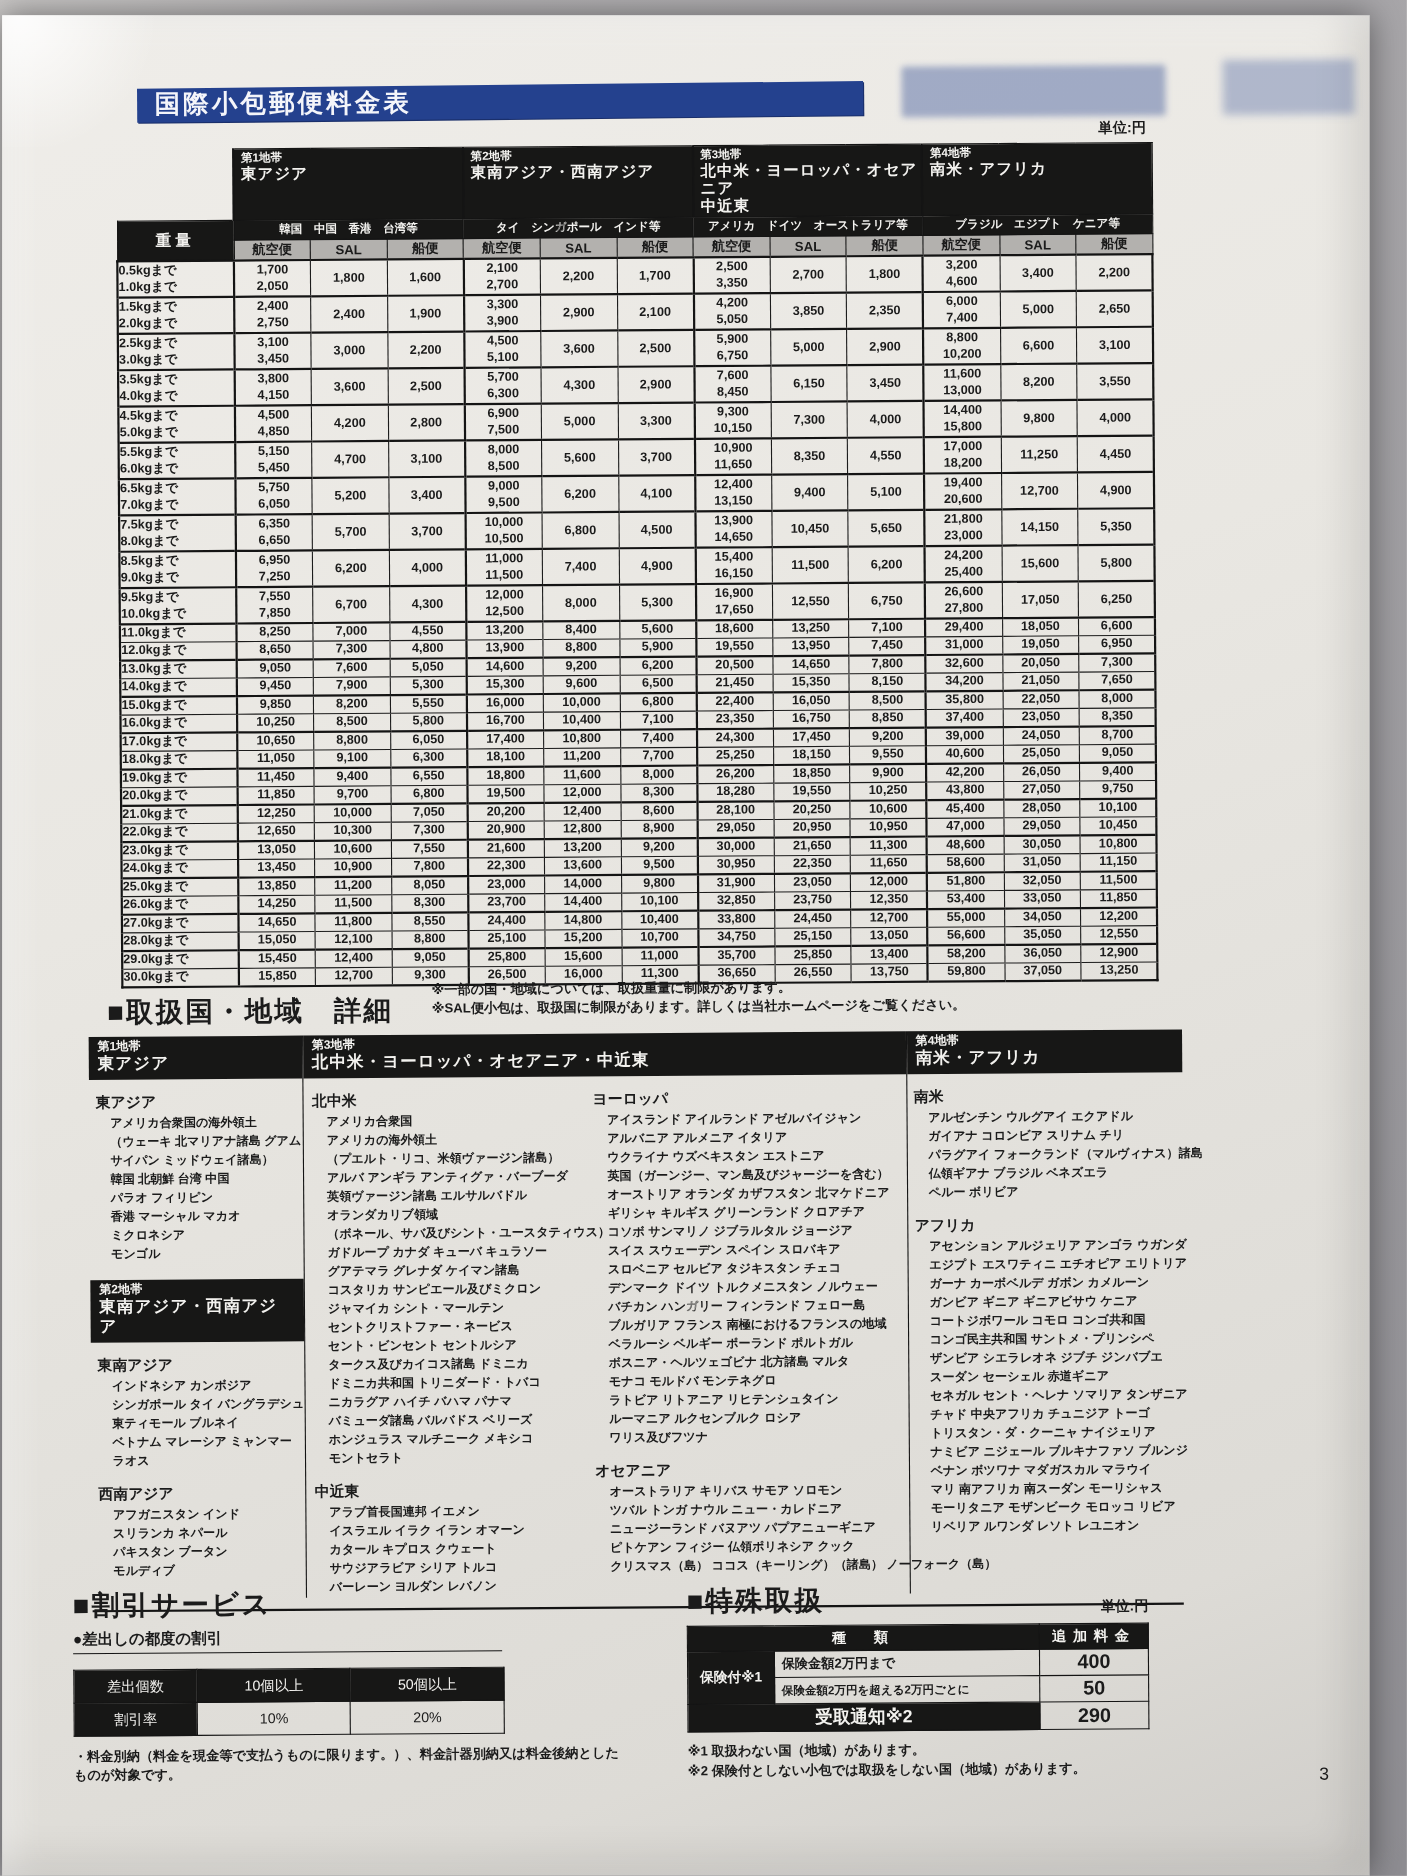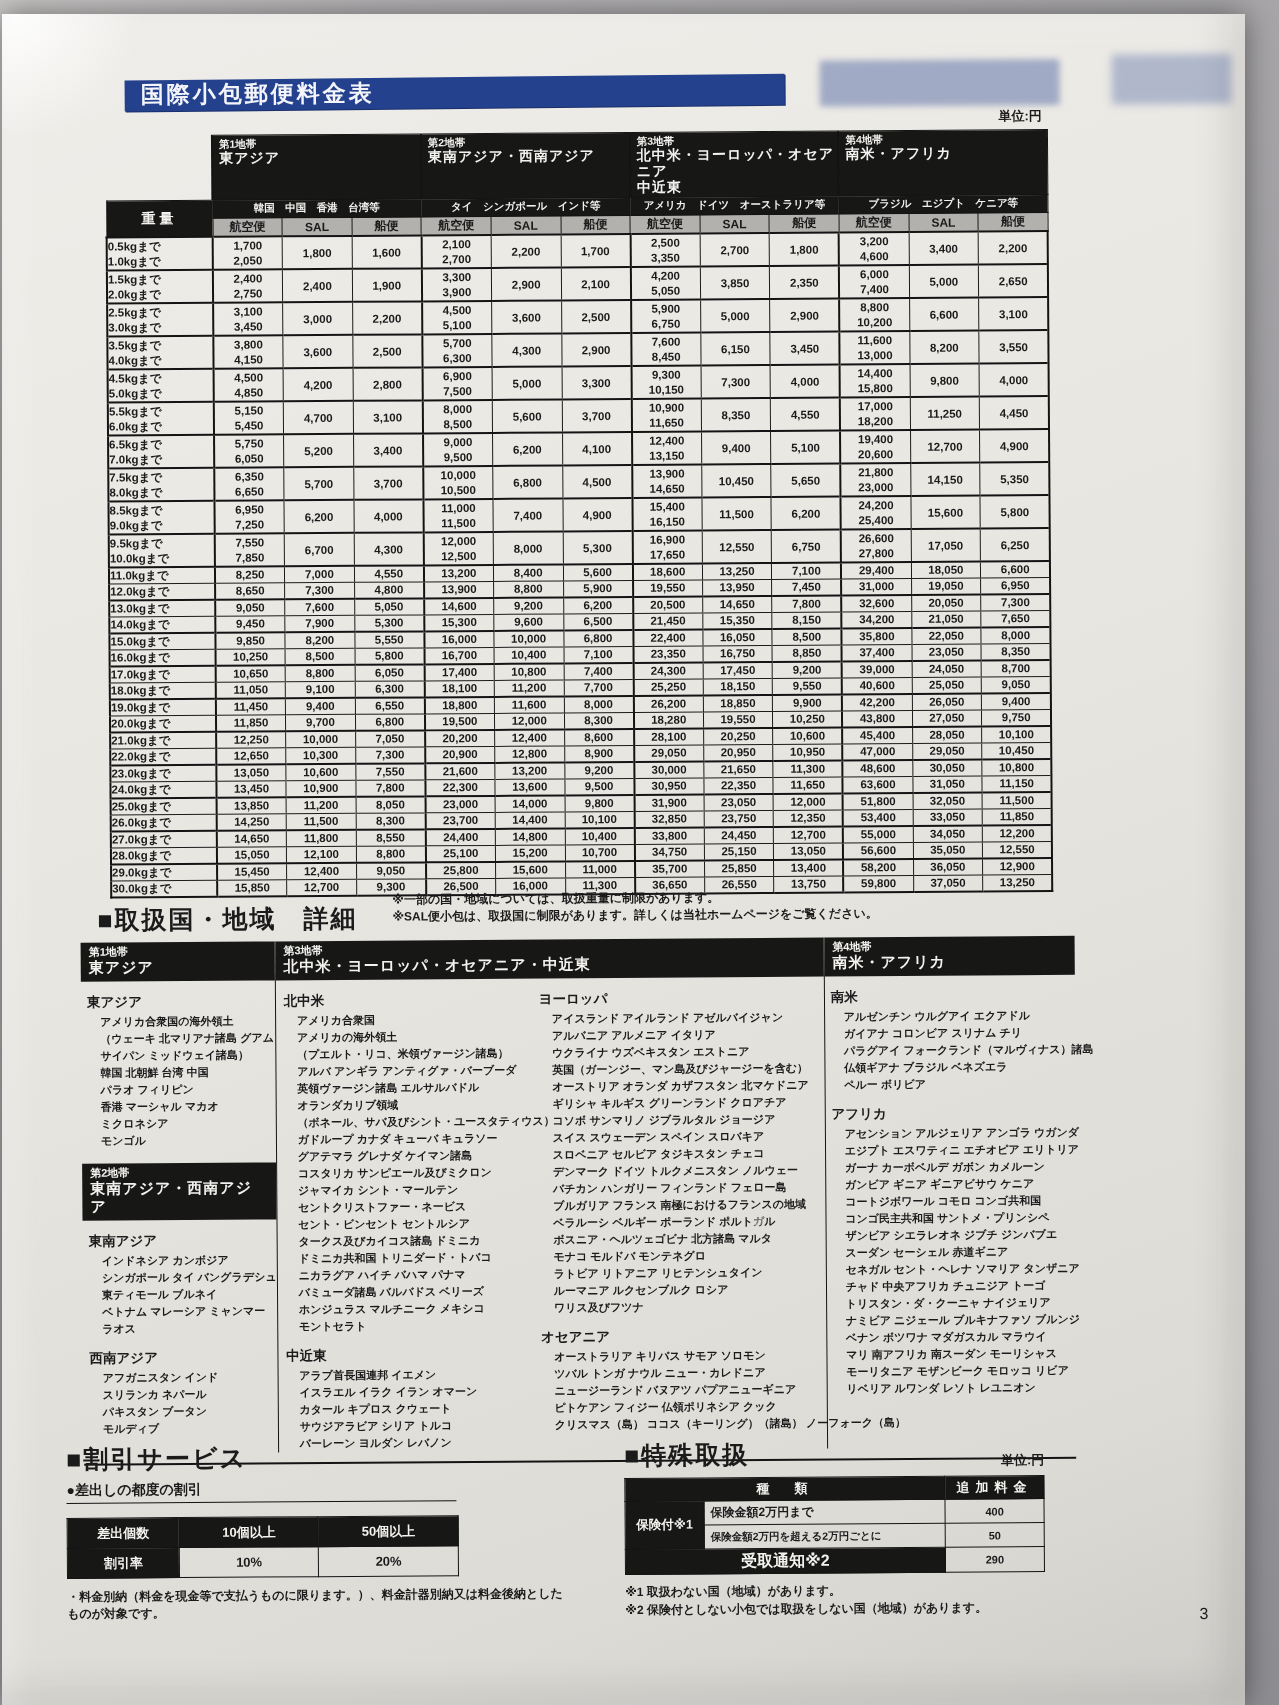--- a/index.html
+++ b/index.html
@@ -74,32 +74,32 @@
   .ccol1 .cgroup,.ccol3 .cgroup{padding-left:6px;}
   .cgroup{margin-top:12px;}
   .cg-head{font-size:13.5px;font-weight:bold;line-height:18px;margin-bottom:2px;}
   .cg-line{font-size:11px;font-weight:bold;line-height:17px;padding-left:13px;white-space:nowrap;}
   
   .bottom-row{position:absolute;left:60px;top:1425px;width:1000px;}
   .discount{position:absolute;left:0;top:0;width:480px;}
   .blk-title{font-size:25px;font-weight:bold;letter-spacing:2px;margin:0;}
   .blk-sub{font-size:14px;font-weight:bold;margin-top:6px;padding-bottom:3px;border-bottom:1.5px solid #141414;width:390px;}
   .disc-table{border-collapse:collapse;margin-top:14px;width:392px;}
-  .disc-table th,.disc-table td{border:1.5px solid #141414;height:27px;font-size:13px;font-weight:bold;text-align:center;}
+  .disc-table th,.disc-table td{border:1.5px solid #141414;height:27px;font-size:13px;font-weight:normal;text-align:center;}
   .disc-table .blackcell{font-size:13px;}
   .disc-note{font-size:12px;font-weight:bold;line-height:17px;margin-top:10px;width:500px;}
   .special{position:absolute;left:558px;top:0;width:420px;}
   .special-head{display:flex;align-items:flex-end;justify-content:space-between;}
   .unit-b{font-size:13px;font-weight:bold;}
   .spec-table{border-collapse:collapse;margin-top:6px;width:420px;}
   .spec-table th,.spec-table td{border:1.5px solid #141414;font-weight:bold;text-align:center;}
   .spec-table thead th{height:20px;font-size:13px;letter-spacing:6px;}
   .spec-table td.desc{font-size:12px;text-align:left;padding:1px 6px;height:21px;}
   .spec-table td.desc.small{font-size:10.5px;}
-  .spec-table td.fee{font-size:11px;width:96px;}
+  .spec-table td.fee{font-size:18px;width:96px;}
   .spec-table th.rowlab{width:76px;font-size:12.5px;}
   .spec-notes{font-size:12px;font-weight:bold;line-height:18px;margin-top:8px;}
   .pagenum{position:absolute;right:42px;bottom:78px;font-size:16px;}
   
   .plastic{position:absolute;left:0;top:0;width:150px;height:120px;
     background:radial-gradient(circle at 10% 0%,rgba(255,255,255,.9),rgba(255,255,255,0) 70%);}
   .title-blue{position:absolute;left:128px;top:62px;width:660px;height:31px;background:#24418e;transform:skewY(-0.2deg);box-shadow:1px 1px 0 #1a2f6b;}
 </style>
 </head>
 <body>
@@ -662,21 +662,21 @@
             <td class="wcell">24.0kgまで</td>
             <td class="ncell zstart">13,450</td>
             <td class="ncell">10,900</td>
             <td class="ncell">7,800</td>
             <td class="ncell zstart">22,300</td>
             <td class="ncell">13,600</td>
             <td class="ncell">9,500</td>
             <td class="ncell zstart">30,950</td>
             <td class="ncell">22,350</td>
             <td class="ncell">11,650</td>
-            <td class="ncell zstart">63,600</td>
+            <td class="ncell zstart">58,600</td>
             <td class="ncell">31,050</td>
             <td class="ncell">11,150</td>
           </tr>
           <tr class="single-row group-start">
             <td class="wcell">25.0kgまで</td>
             <td class="ncell zstart">13,850</td>
             <td class="ncell">11,200</td>
             <td class="ncell">8,050</td>
             <td class="ncell zstart">23,000</td>
             <td class="ncell">14,000</td>

